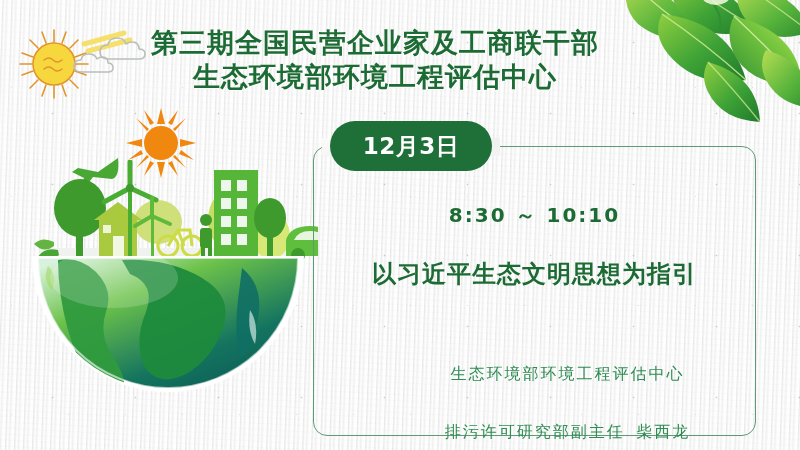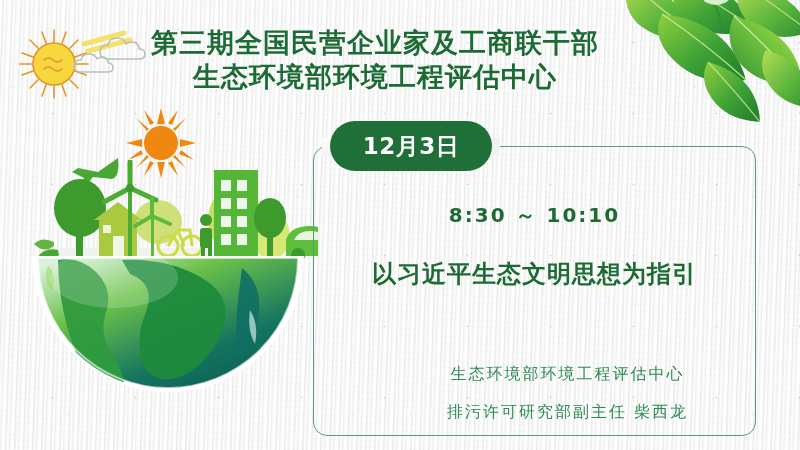--- a/index.html
+++ b/index.html
@@ -175,21 +175,21 @@
     width: 443px;
     text-align: center;
     font-family: "DejaVu Sans", sans-serif;
     font-size: 16px;
     color: #2e8b52;
     letter-spacing: 2px;
     white-space: nowrap;
     padding-left: 33px;
   }
   .speaker-1 { top: 364px; }
-  .speaker-2 { top: 402px; }
+  .speaker-2 { top: 422px; font-family: Liberation Mono, monospace; }
 </style>
 </head>
 <body>
 
 <div id="poster">
 
   <div class="speckles"></div>
 
   <div class="leaves">
     <svg viewBox="0 0 220 150" width="220" height="150">

